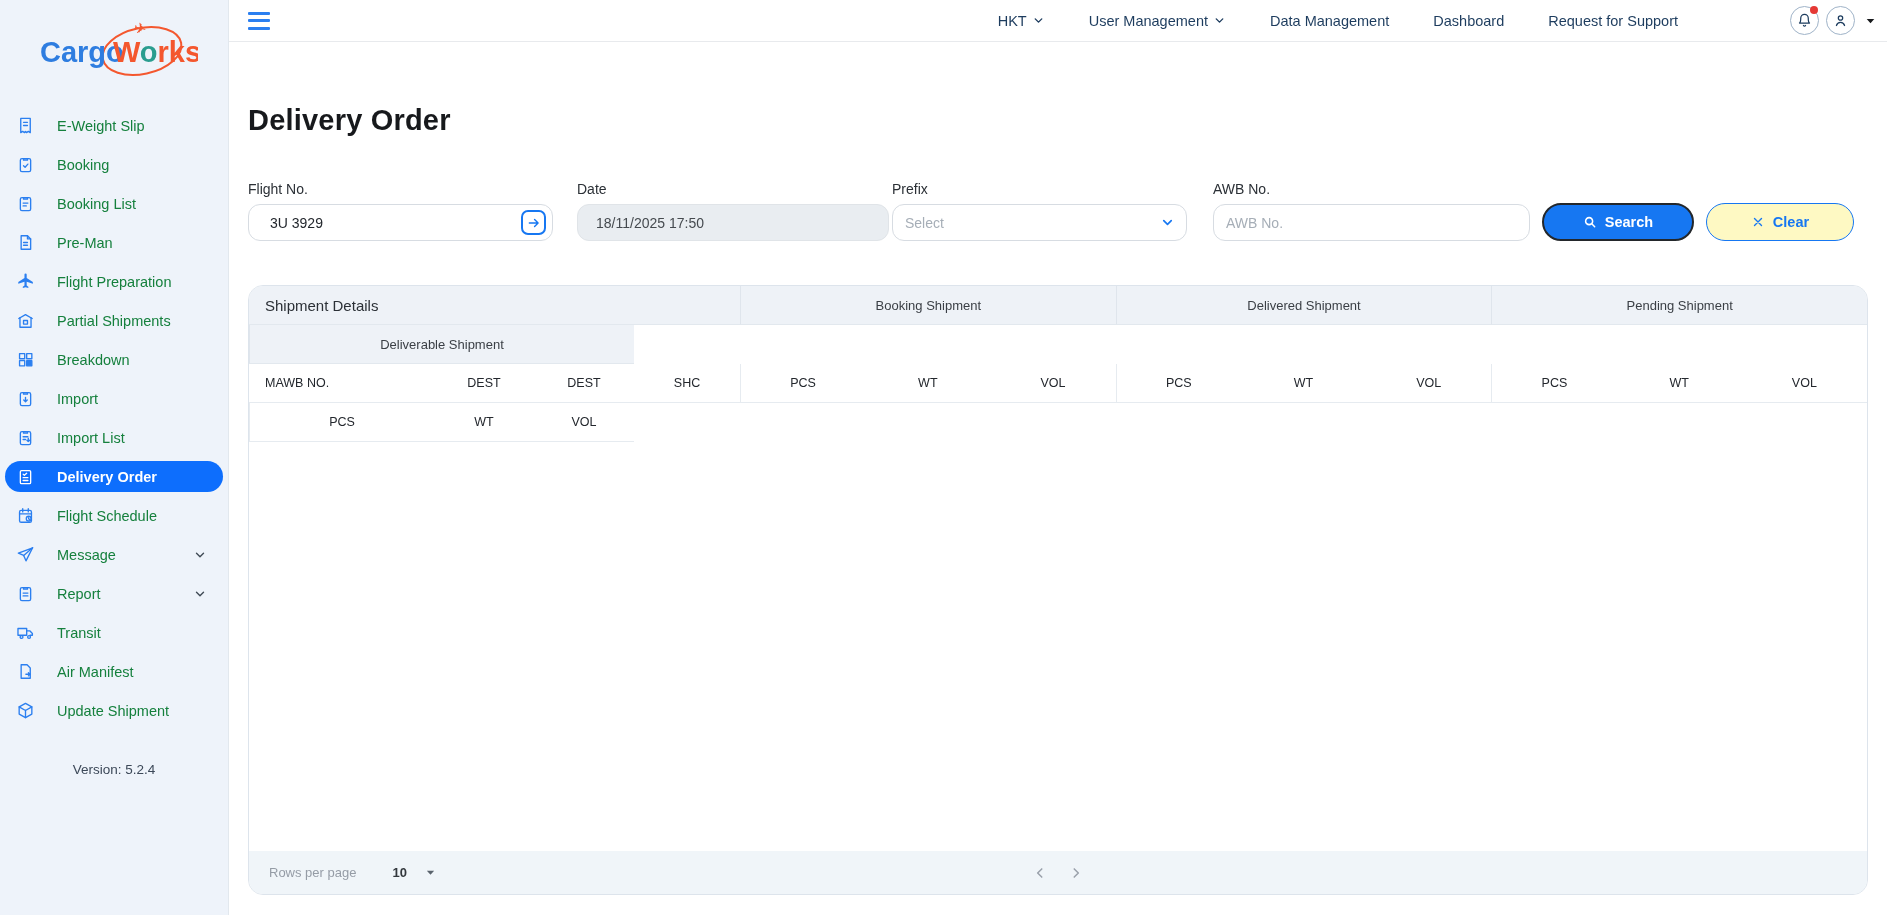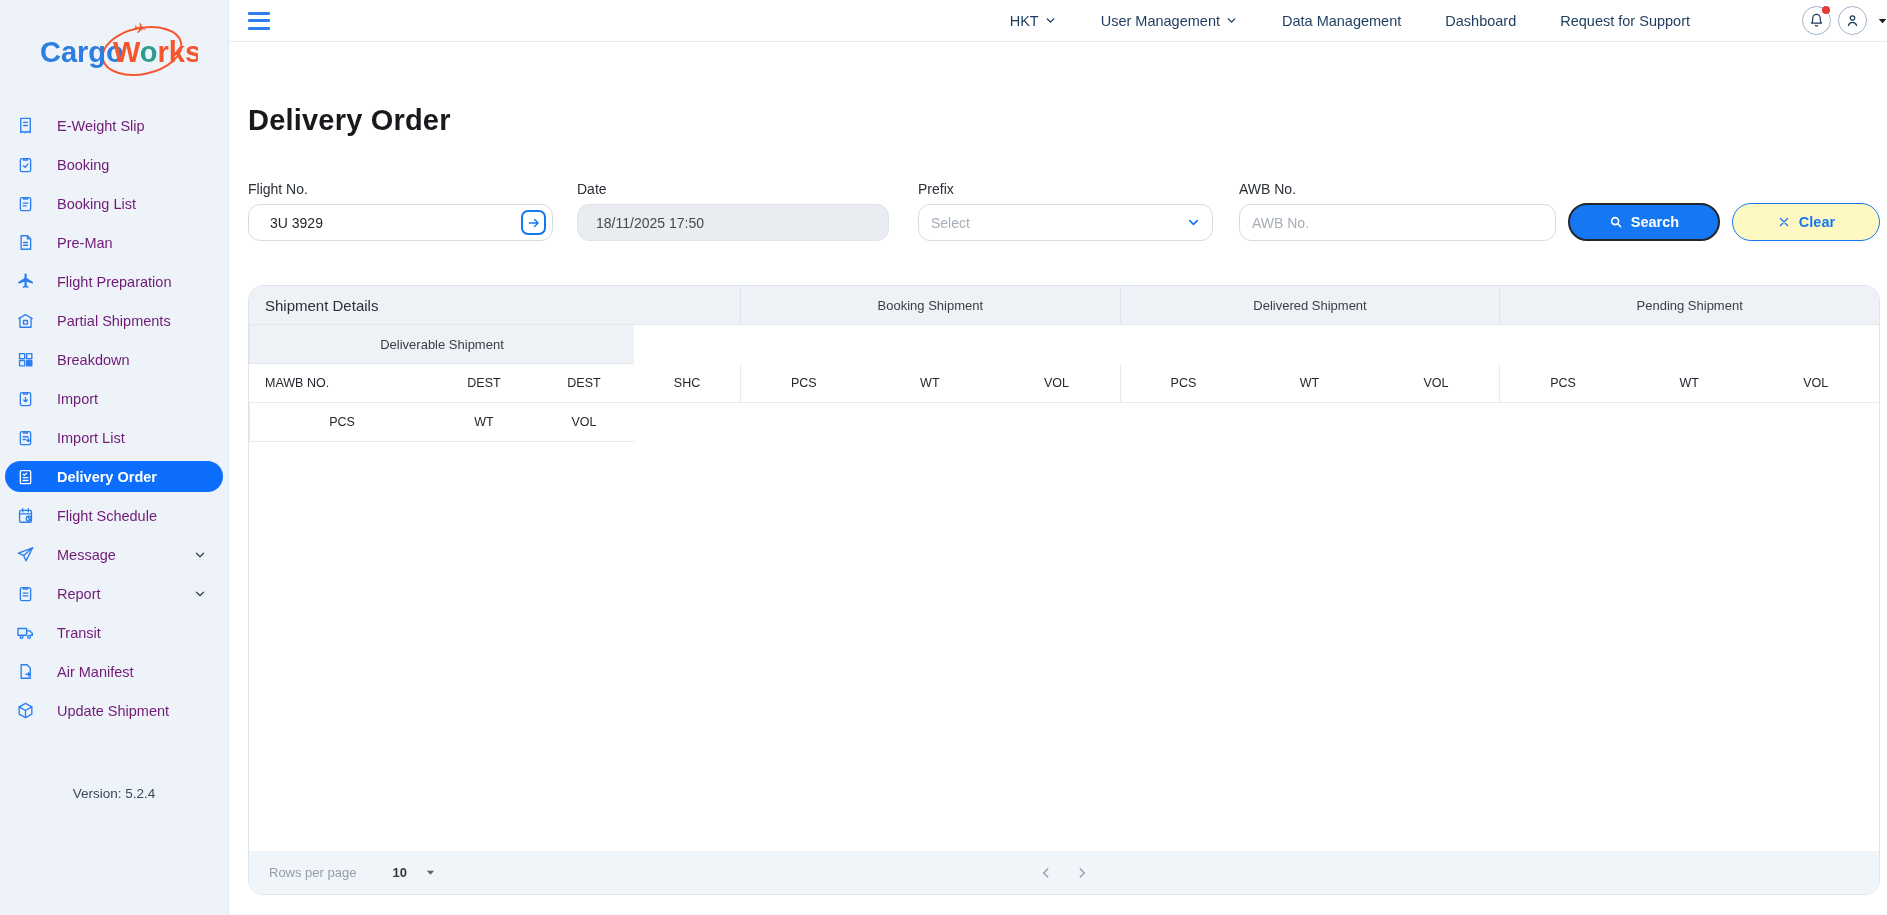--- a/index.html
+++ b/index.html
@@ -4,28 +4,28 @@
 <style>
   * { margin:0; padding:0; box-sizing:border-box; }
   html,body { width:1887px; height:915px; overflow:hidden; }
   body { font-family:"Liberation Sans", sans-serif; background:#fff; display:flex; }
 
   
   .sidebar { width:229px; height:915px; background:#eef3fa; border-right:1px solid #e2e8ee; display:flex; flex-direction:column; flex-shrink:0; }
   .logo-wrap { padding:22px 0 14px 0; display:flex; justify-content:center; }
   .side-nav { margin-top:18px; }
   .side-item { height:31px; margin:0 5px 8px 5px; padding-left:11px; display:flex; align-items:center; cursor:pointer; color:#2b7ff0; border-radius:17px; position:relative; }
-  .side-item .lbl { margin-left:22px; font-size:14.5px; color:#701a75; white-space:nowrap; }
+  .side-item .lbl { margin-left:22px; font-size:14.5px; color:#15803d; white-space:nowrap; }
   .side-item.active { background:#0d6efd; color:#fff; }
   .side-item.active .lbl { color:#fff; font-weight:bold; }
   .side-item .icn { width:19px; height:19px; display:flex; align-items:center; }
   .side-item .icn svg { width:19px; height:19px; }
   .side-item .chev { position:absolute; right:16px; color:#3f4a55; display:flex; }
   .side-item .chev svg { width:14px; height:14px; }
-  .version { margin-top:52px; text-align:center; font-size:13.5px; color:#3c4858; }
+  .version { margin-top:28px; text-align:center; font-size:13.5px; color:#3c4858; }
 
   
   .main-col { flex:1; display:flex; flex-direction:column; }
   .topbar { height:42px; background:#fff; border-bottom:1px solid #e8eaed; display:flex; align-items:center; padding:0 10px 0 19px; flex-shrink:0; }
   .hamburger { width:22px; height:18px; display:flex; flex-direction:column; justify-content:space-between; cursor:pointer; }
   .hamburger span { display:block; height:3px; background:#2b7ff0; border-radius:1px; }
   .topnav { margin-left:auto; display:flex; align-items:center; gap:44px; }
   .topnav-item { font-size:14.5px; color:#1d3c5e; display:flex; align-items:center; gap:5px; cursor:pointer; white-space:nowrap; }
   .topnav-item svg { width:13px; height:13px; }
   .topbar-icons { display:flex; align-items:center; gap:7px; margin-left:112px; }
@@ -43,21 +43,21 @@
   .field { display:flex; flex-direction:column; }
   .field label { font-size:14px; color:#2b3036; margin-bottom:7px; }
   .inp { height:37px; border:1px solid #d7dce2; border-radius:12px; background:#fff; font-size:14px; color:#23272d; padding:0 12px; font-family:"Liberation Sans",sans-serif; outline:none; width:100%; }
   .inp::placeholder { color:#a6aeb7; }
   .f-flight { width:305px; position:relative; }
   .f-flight .inp { padding-left:21px; }
   .go-btn { position:absolute; right:7px; bottom:6px; width:25px; height:25px; border:2px solid #1677f2; border-radius:7px; background:#fff; color:#1677f2; display:flex; align-items:center; justify-content:center; cursor:pointer; }
   .go-btn svg { width:14px; height:14px; }
   .f-date { width:312px; margin-left:24px; }
   .f-date .inp { background:#e9edf1; border-color:#e0e4e8; color:#454a4f; padding-left:18px; }
-  .f-prefix { width:295px; margin-left:29px; position:relative;justify-content:flex-end; }
+  .f-prefix { width:295px; margin-left:3px; position:relative;justify-content:flex-end; }
   .f-prefix .chev { position:absolute; right:12px; bottom:11px; color:#1677f2; pointer-events:none; display:flex; }
   .f-prefix .chev svg { width:15px; height:15px; }
   .f-awb { width:317px; margin-left:26px; }
   .btn { height:38px; border-radius:19px; font-size:14.5px; font-weight:bold; display:flex; align-items:center; justify-content:center; gap:8px; cursor:pointer; font-family:"Liberation Sans",sans-serif; }
   .btn svg { width:14px; height:14px; }
   .btn-search { width:152px; margin-left:12px; background:#1677f2; color:#fff; border:2.5px solid #23272b; }
   .btn-clear { width:148px; margin-left:12px; background:#fef9c3; color:#1677f2; border:1px solid #1677f2; }
 
   
   .table-card { margin-top:44px; border:1px solid #dde4ec; border-radius:15px; overflow:hidden; }

